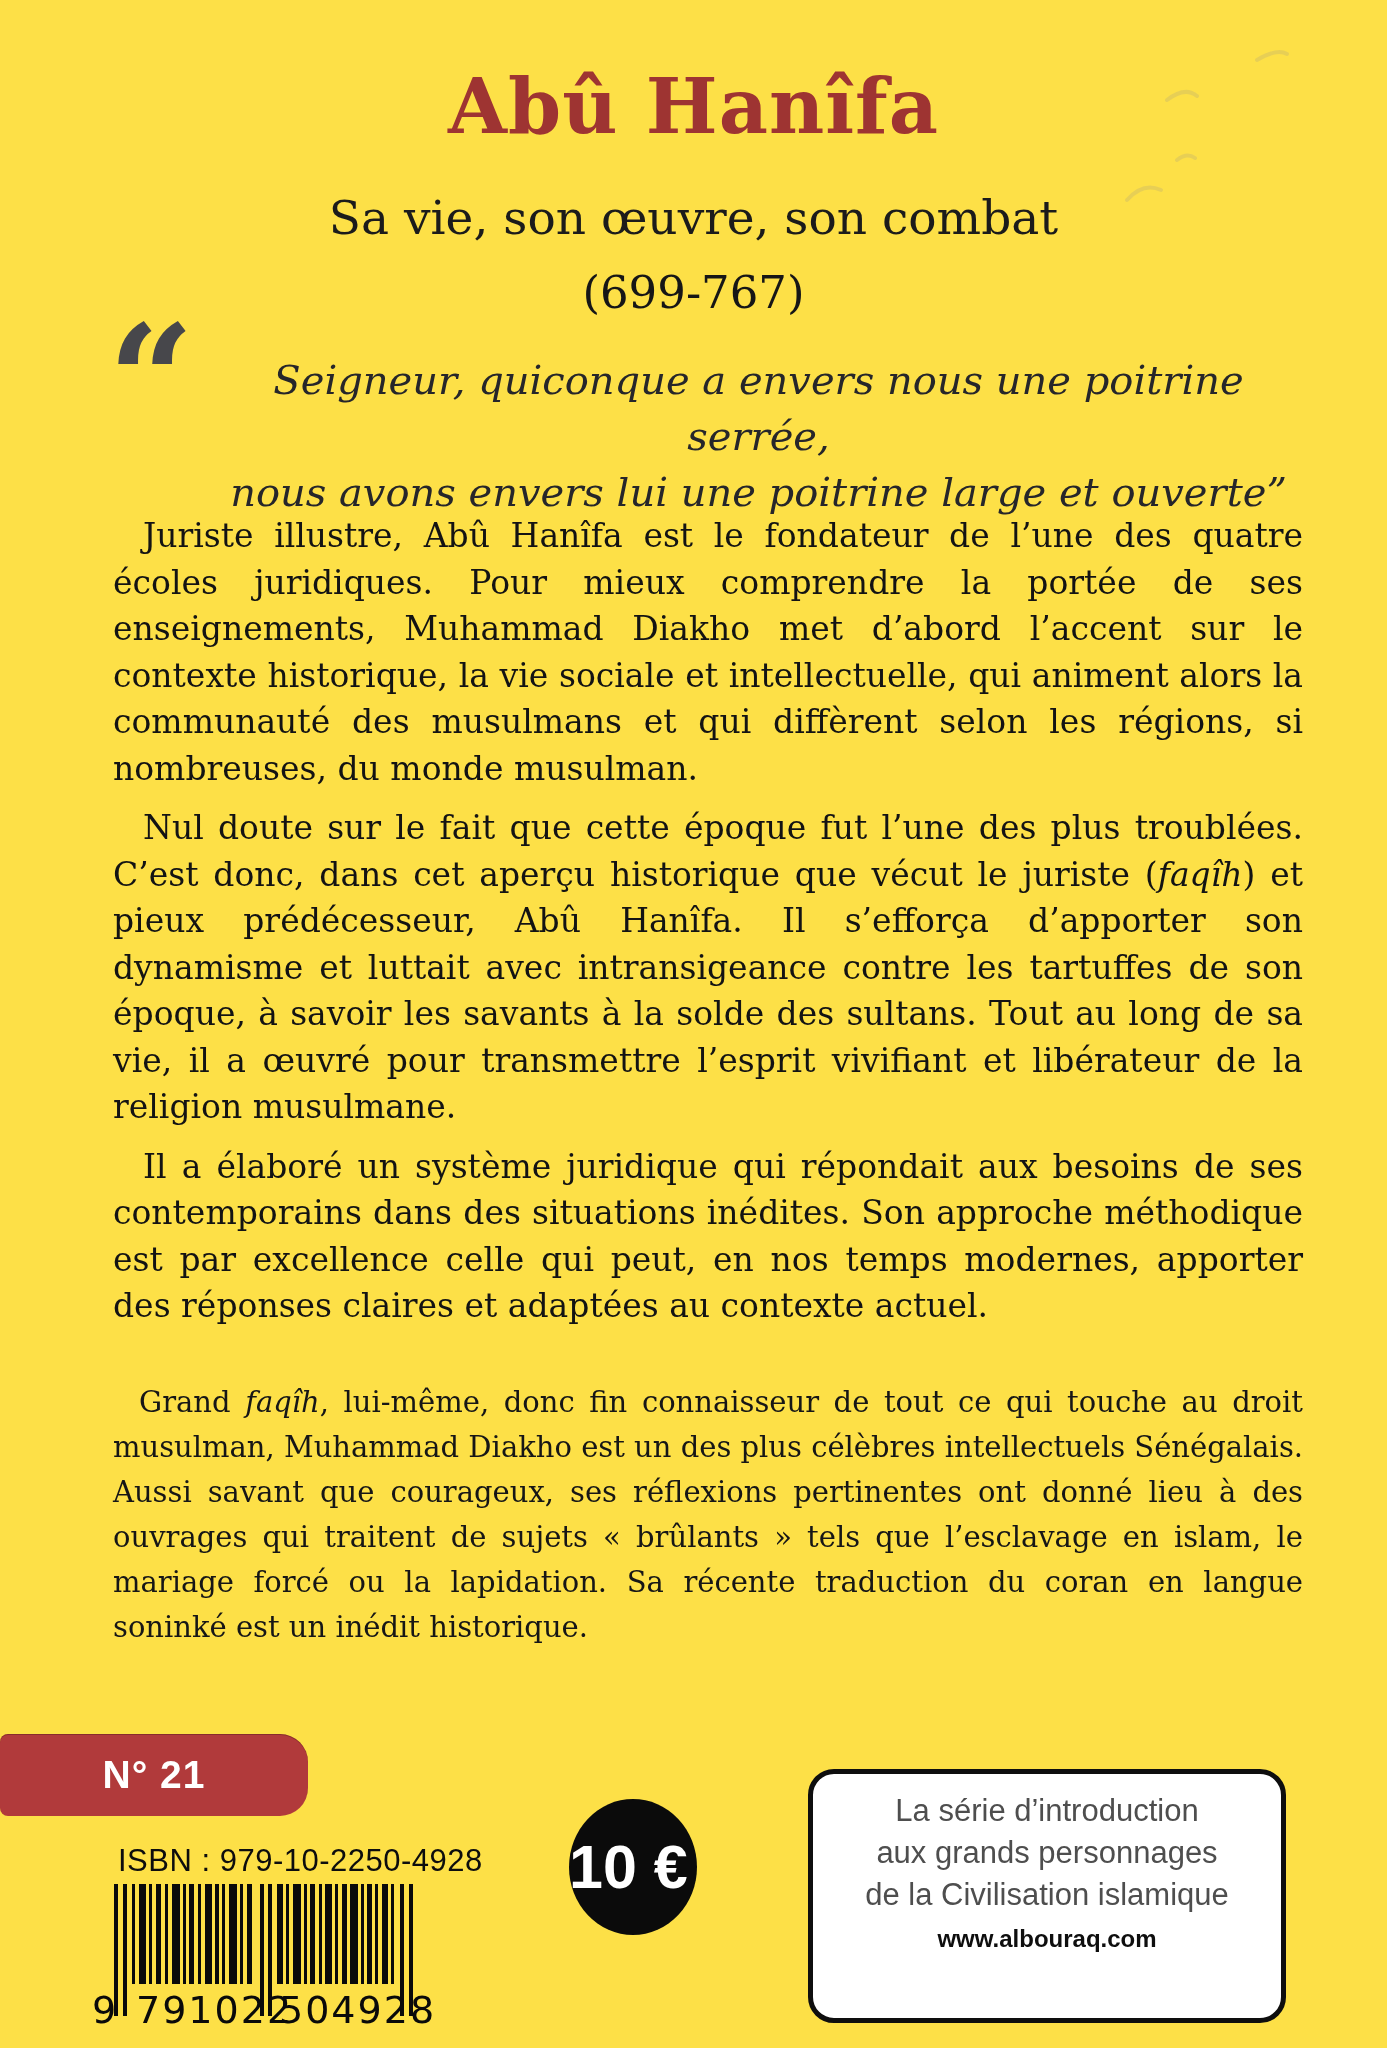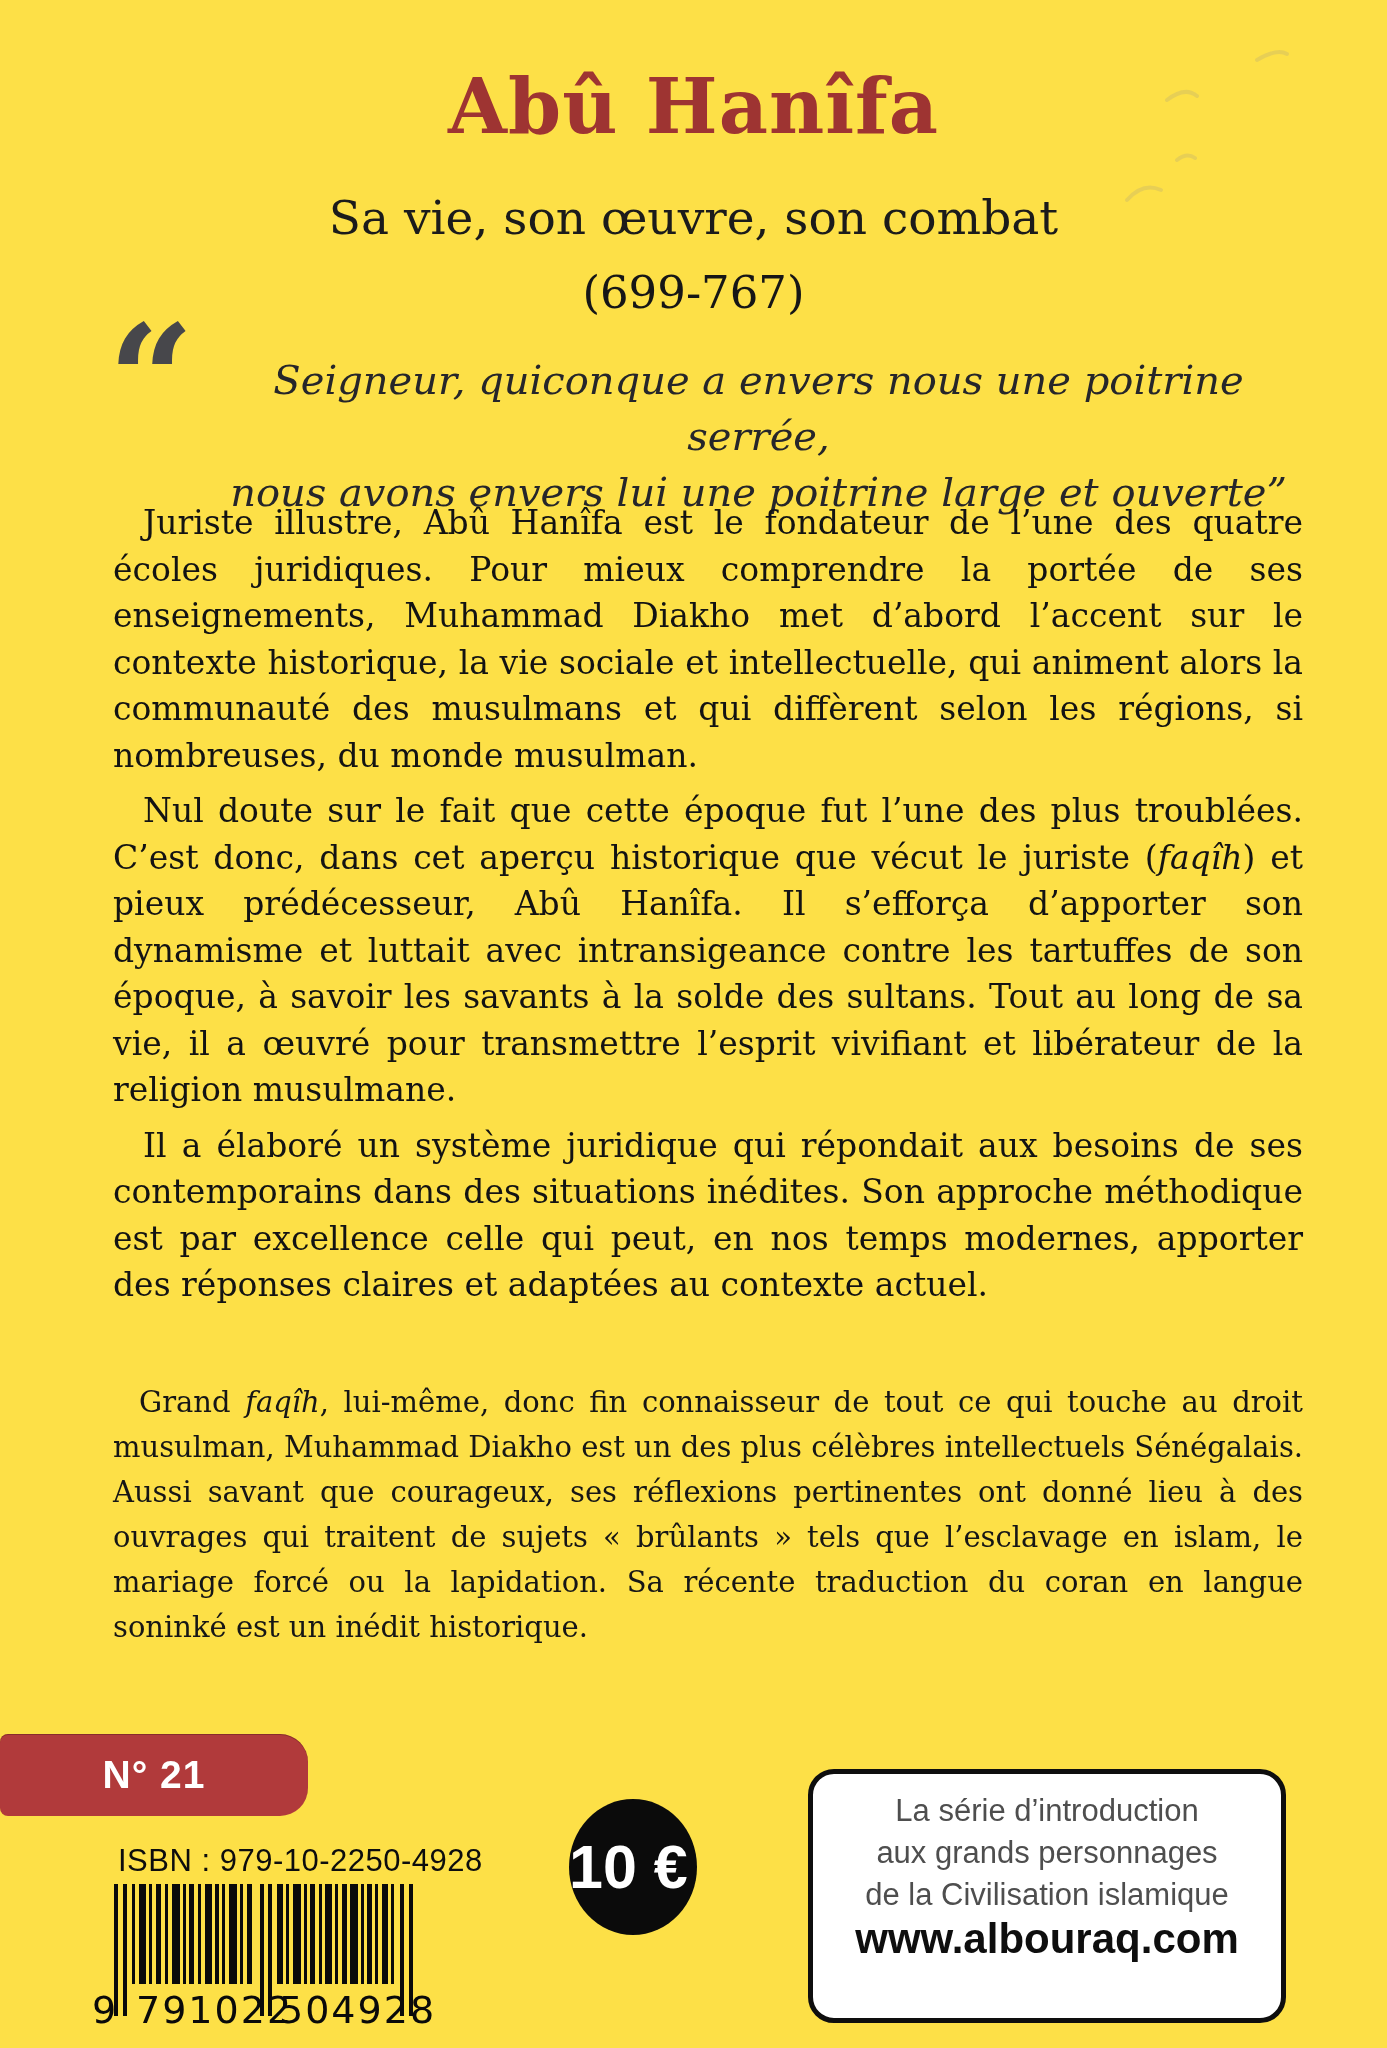--- a/index.html
+++ b/index.html
@@ -39,21 +39,21 @@
   .quote-text{
     margin-left:110px;text-align:center;
     font-style:italic;font-size:40px;line-height:56px;color:#26262a;
   }
   
   .body-copy{
     position:absolute;top:500px;left:113px;width:1190px;
     font-size:33px;line-height:46.5px;color:#131313;
     text-align:justify;
   }
-  .body-copy p{margin:0 0 9px 0;text-indent:30px;}
+  .body-copy p{margin:13px 0 9px 0;text-indent:30px;}
   .body-copy .it{font-style:italic;}
   .bio{
     position:absolute;top:1380px;left:113px;width:1190px;
     font-size:29px;line-height:45px;color:#161616;
     text-align:justify;
   }
   .bio p{margin:0;text-indent:26px;}
   .bio .it{font-style:italic;}
   
   .series-badge{
@@ -98,21 +98,21 @@
     color:#fff;font-family:"Liberation Sans", sans-serif;
     font-weight:700;font-size:37px;letter-spacing:1px;
   }
   .promo-body{
     padding-top:16px;text-align:center;
     font-family:"Liberation Sans", sans-serif;
     font-size:31px;line-height:42px;color:#4e4e4e;
   }
   .promo-site{
     font-family:"Liberation Sans", sans-serif;
-    font-weight:700;font-size:42px;color:#0e0e0e;margin-top:2px;
+    font-weight:700;font-size:24px;color:#0e0e0e;margin-top:2px;
   }
   .pencil-marks{position:absolute;right:40px;top:40px;opacity:.35;}
 </style>
 </head>
 <body>
 
 <div class="page">
 
   <svg class="pencil-marks" width="240" height="200" viewBox="0 0 240 200">
     <path d="M150 20 q20 -12 30 -6 M60 60 q18 -14 30 -4 M70 120 q10 -8 18 -2 M20 160 q16 -18 34 -10" stroke="#9a938a" stroke-width="4" fill="none" stroke-linecap="round" opacity="0.6"></path>

